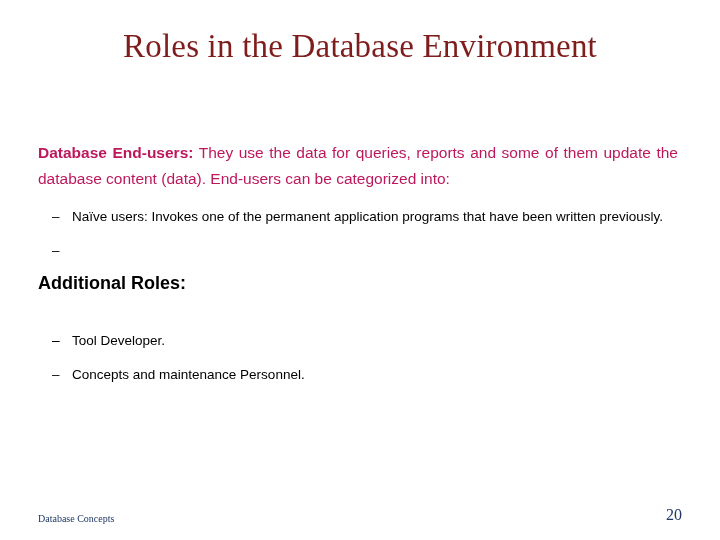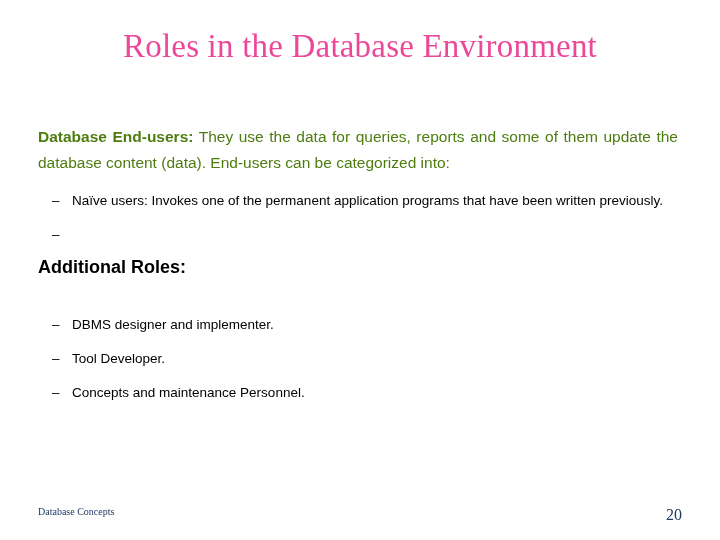--- a/index.html
+++ b/index.html
@@ -19,37 +19,37 @@
     height: 540px;
     background: #ffffff;
   }
   .slide-title {
     position: absolute;
     left: 36px;
     top: 28px;
     width: 648px;
     font-family: "Liberation Serif", serif;
     font-size: 33px;
-    color: #ec4899;
+    color: #7f1d1d;
     text-align: center;
     letter-spacing: 0.2px;
     white-space: nowrap;
   }
   .body-area {
     position: absolute;
     left: 38px;
     top: 124px;
     width: 640px;
   }
   .para {
     font-size: 15.5px;
-    color: #4d7c0f;
+    color: #be185d;
     line-height: 26px;
     text-align: justify;
-    margin: 0 0 6px 0;
+    margin: 16px 0 6px 0;
   }
   .para .lead {
     font-weight: bold;
   }
   .dash-list {
     margin: 0;
     padding: 0;
     list-style: none;
   }
   .dash-item {
@@ -78,21 +78,21 @@
   }
   .spacer-1 { height: 30px; }
   .spacer-2 { height: 22px; }
   .footer {
     position: absolute;
     left: 38px;
     bottom: 16px;
     width: 644px;
     display: flex;
     justify-content: space-between;
-    align-items: flex-start;
+    align-items: flex-end;
   }
   .footer-left {
     font-family: "Liberation Serif", serif;
     font-size: 10px;
     color: #1f3864;
   }
   .footer-right {
     font-family: "Liberation Serif", serif;
     font-size: 16px;
     color: #1f3864;
@@ -121,21 +121,20 @@
 
     <div class="spacer-1"></div>
 
     <p class="section-head">Additional Roles:</p>
 
     <div class="spacer-2"></div>
 
     <ul class="dash-list">
       <li class="dash-item">
         <span class="dash">–</span>
-        <span>DBMS designer and implementer.</span>
       </li>
       <li class="dash-item">
         <span class="dash">–</span>
         <span>Tool Developer.</span>
       </li>
       <li class="dash-item">
         <span class="dash">–</span>
         <span>Concepts and maintenance Personnel.</span>
       </li>
     </ul>

